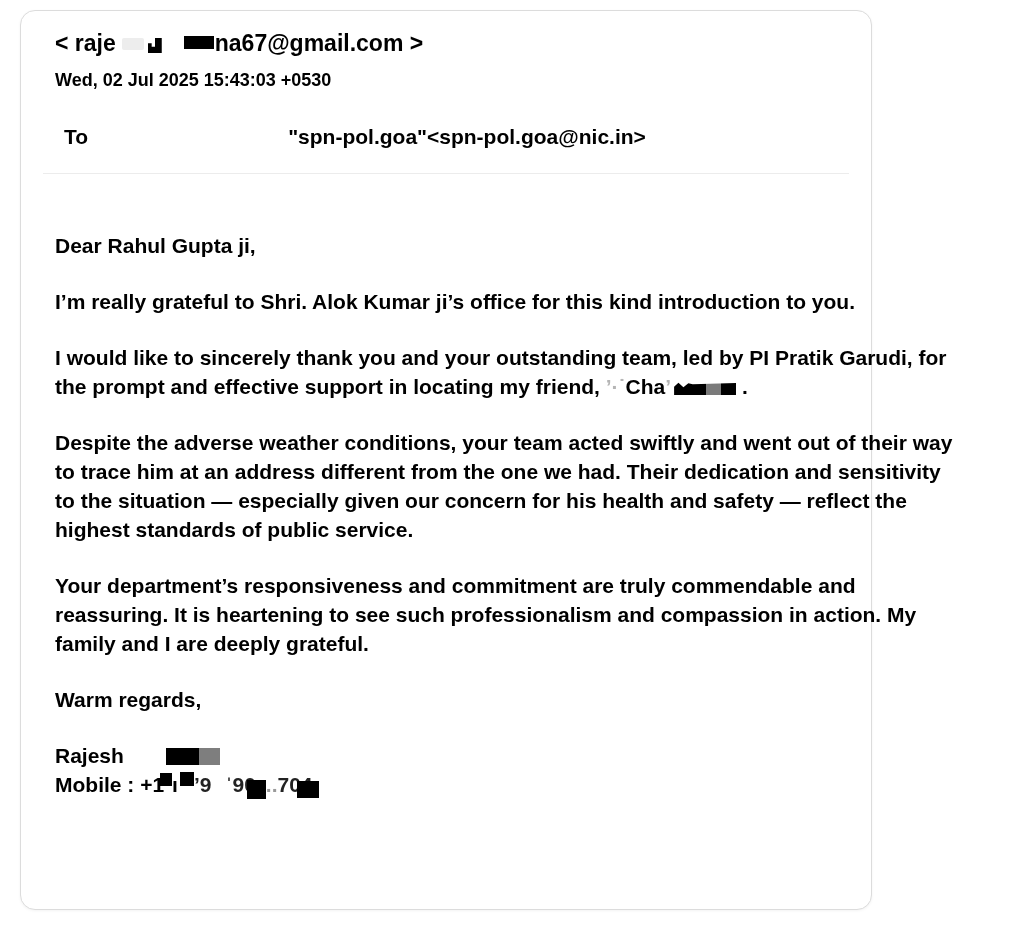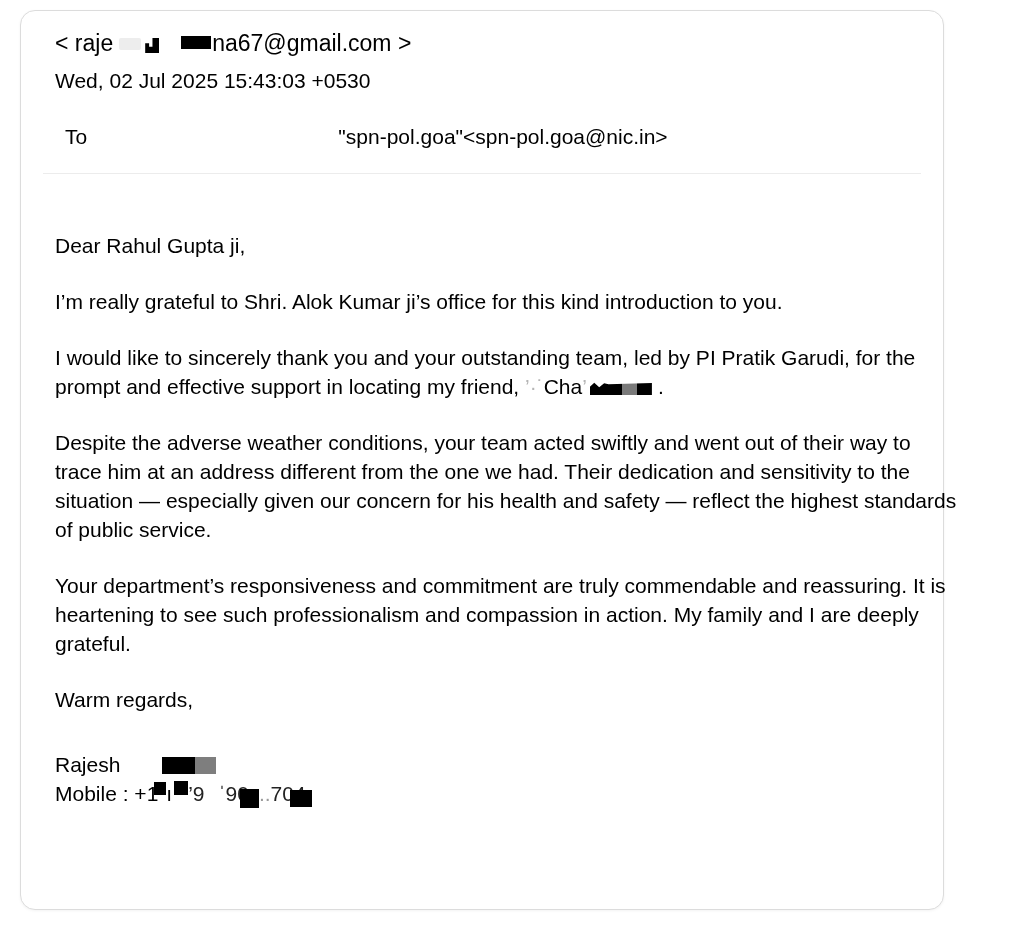--- a/index.html
+++ b/index.html
@@ -7,36 +7,37 @@
     padding: 0;
     width: 1024px;
     height: 925px;
     background: #ffffff;
     font-family: "Liberation Sans", "DejaVu Sans", sans-serif;
     color: #000000;
     overflow: hidden;
   }
   .card {
     box-sizing: border-box;
-    width: 924px;
+    width: 852px;
     height: 900px;
     margin: 10px 0 0 20px;
     background: #ffffff;
     border: 1px solid #dcdcdc;
     border-radius: 15px;
     box-shadow: 0 1px 3px rgba(0,0,0,0.05);
     padding: 19px 34px 40px 34px;
+    font-weight: bold;
   }
   .from-line {
     font-size: 23px;
     line-height: 27px;
     white-space: nowrap;
   }
   .date-line {
-    font-size: 21px;
+    font-size: 18px;
     line-height: 23px;
     margin-top: 12px;
   }
   .recipients {
     margin-top: 31px;
     font-size: 21px;
     line-height: 28px;
   }
   .rcpt-row { display: flex; margin-bottom: 15px; text-align: center; }
   .rcpt-label { flex: 0 0 42px; width: 42px; }
@@ -48,21 +49,21 @@
     margin: 22px -12px 0 -12px;
   }
   .email-body {
     padding-top: 57px;
     font-size: 21px;
     line-height: 29px;
     width: 905px;
   }
   .email-body p { margin: 27px 0; }
   .email-body p:first-child { margin-top: 0; }
-  .sig { margin-top: 36px; }
+  .sig { margin-top: 27px; }
 
   
   .redact-box {
     display: inline-block;
     background: #000;
     vertical-align: baseline;
   }
   .redact-from {
     width: 30px; height: 13px;
     margin-right: 1px;

